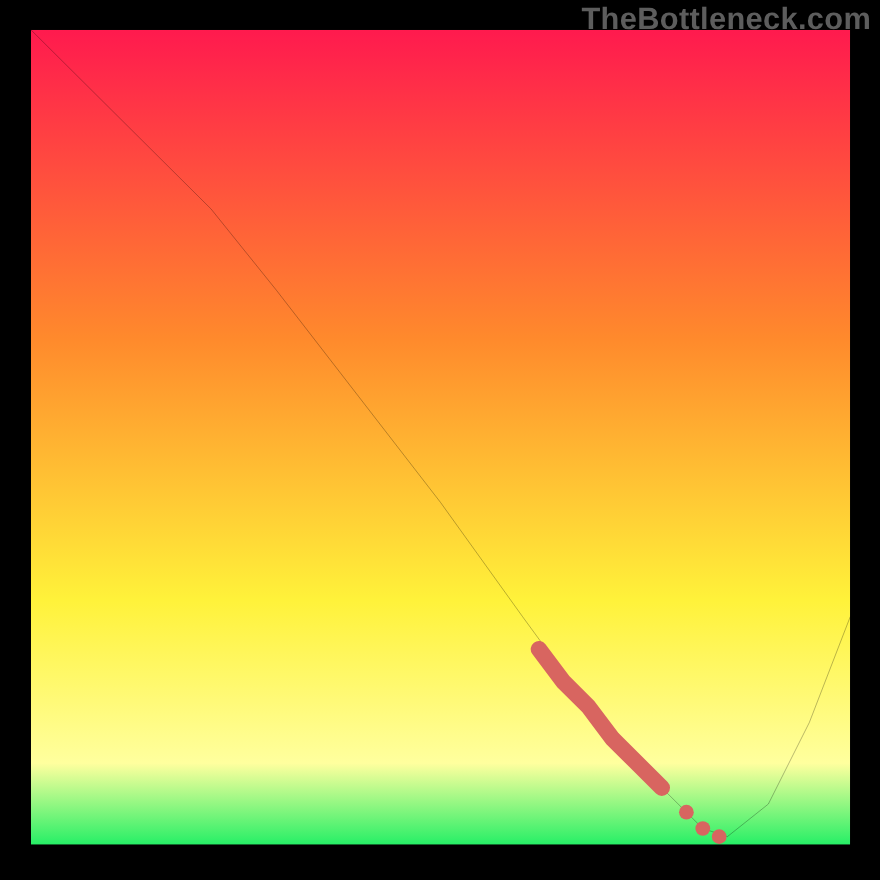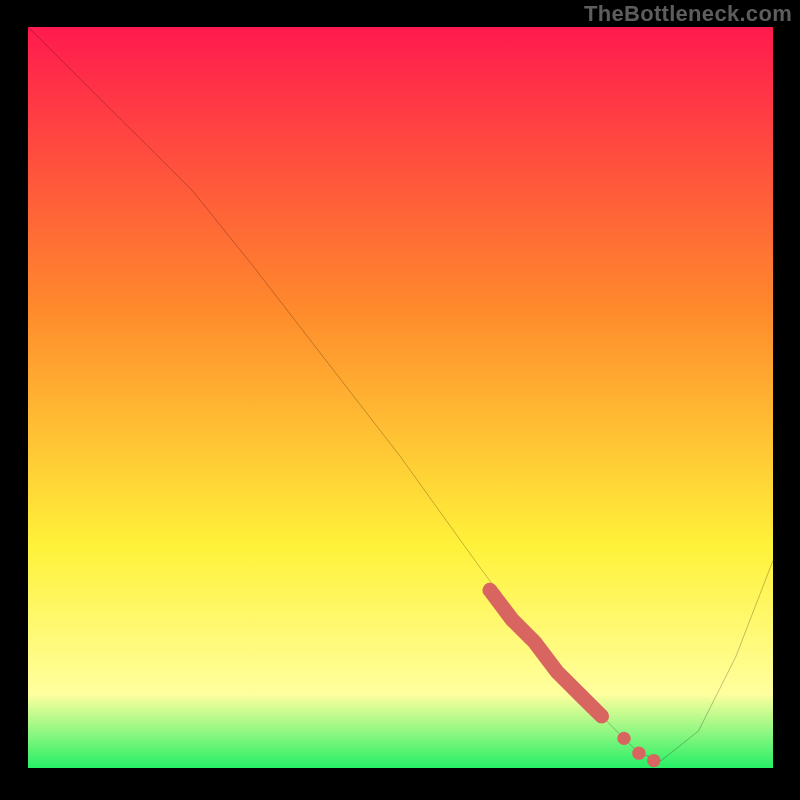--- a/index.html
+++ b/index.html
@@ -15,21 +15,21 @@
     position: relative;
     width: 800px;
     height: 800px;
     background: #000000;
   }
   .watermark {
     position: absolute;
     top: 1px;
     right: 8px;
     color: #5d5d5d;
-    font-size: 22px;
+    font-size: 28px;
     font-weight: 600;
     letter-spacing: 0.3px;
     z-index: 5;
     text-align: center;
   }
   .plot {
     
     position: absolute;
     left: 28px;
     top: 27px;

